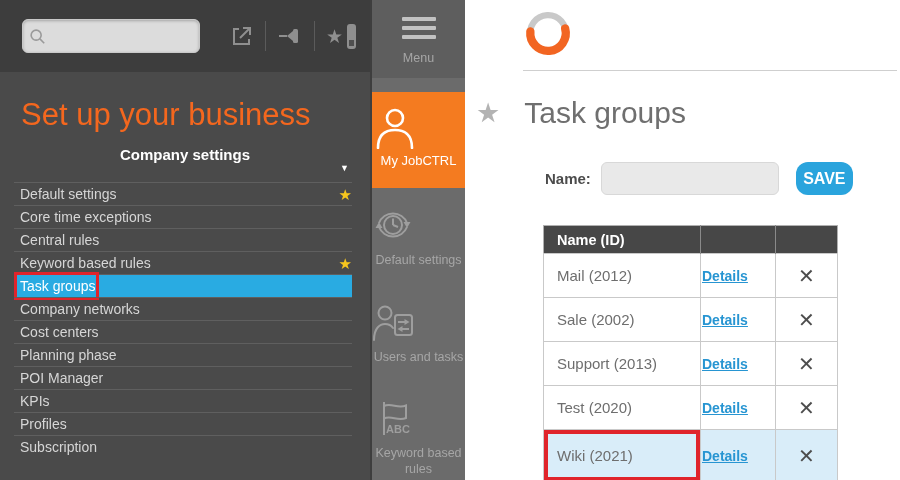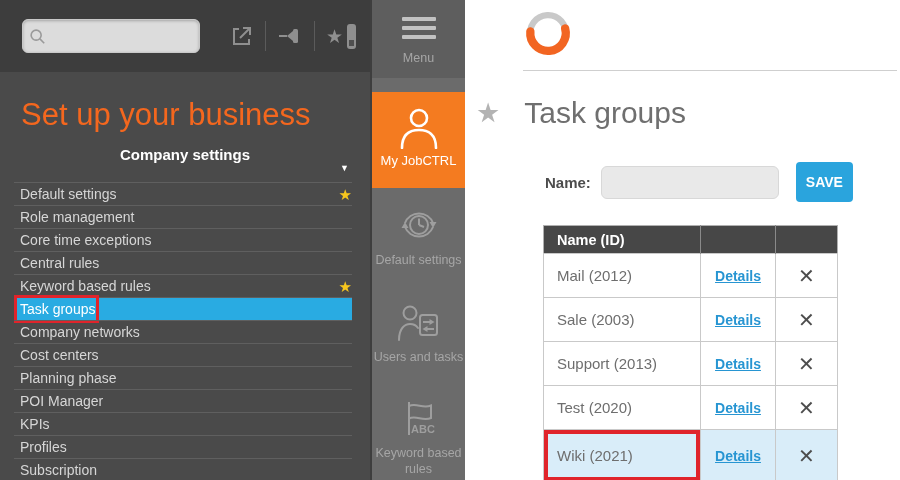--- a/index.html
+++ b/index.html
@@ -45,21 +45,21 @@
 
   
   .iconnav {
     width:95px; min-width:95px; height:480px; background:#6b6b6b;
     display:flex; flex-direction:column; align-items:center;
     border-left:2px solid #3e3e3e; overflow:hidden;
   }
   .nav-menu { width:100%; height:78px; background:#5e5e5e; display:flex; flex-direction:column; align-items:center; padding-top:17px; cursor:pointer; }
   .hamburger span { display:block; width:34px; height:4px; background:#c2c2c2; margin-bottom:5px; border-radius:1px; }
   .nav-label { font-size:12.5px; color:#a6a6a6; margin-top:7px; text-align:center; line-height:1.25; width:100%; padding:0 0; }
-  .nav-item { display:flex; flex-direction:column; align-items:center; width:100%; cursor:pointer; }
+  .nav-item { display:flex; flex-direction:column; width:100%; cursor:pointer; }
   .nav-item.active { background:#f47b20; height:96px; margin-top:14px; padding-top:13px; }
   .nav-item.active .nav-label { color:#ffffff; margin-top:4px; font-size:13px; }
   .nav-ds { margin-top:16px; }
   .nav-ut { margin-top:34px; }
   .nav-kw { margin-top:32px; }
 
   
   .content { position:relative; flex:1; height:480px; background:#ffffff; overflow:hidden; }
   .spinner { position:absolute; top:9px; left:59px; }
   .h-divider { position:absolute; top:70px; left:58px; width:374px; height:1px; background:#cfcfcf; }
@@ -67,38 +67,38 @@
   .heading-star { font-size:27px; color:#b3b3b3; line-height:1; cursor:pointer; }
   .heading-text { margin-left:24px; font-size:30px; font-weight:300; color:#6f6f6f; }
 
   .form-row { position:absolute; top:162px; left:80px; display:flex; align-items:center; }
   .name-label { font-weight:bold; font-size:15px; color:#4c4c4c; }
   .name-input {
     margin-left:10px; width:178px; height:33px; background:#e9e9e9;
     border:1px solid #d8d8d8; border-radius:6px; padding:0 8px; font-size:14px; color:#444; outline:none;
   }
   .save-btn {
-    margin-left:17px; width:57px; height:40px; background:#2aa4dd; color:#ffffff;
-    border:0; border-radius:4px; font-weight:bold; font-size:14px; cursor:pointer;
+    margin-left:17px; width:57px; height:33px; background:#2aa4dd; color:#ffffff;
+    border:0; border-radius:12px; font-weight:bold; font-size:16px; cursor:pointer;
     font-family:"Liberation Sans","DejaVu Sans",sans-serif;
   }
 
   .tablewrap { position:absolute; top:225px; left:78px; }
   table.tg { border-collapse:collapse; table-layout:fixed; width:294px; border:1px solid #b0b0b0; }
   table.tg col.c1 { width:157px; }
   table.tg col.c2 { width:75px;  }
   table.tg col.c3 { width:62px;  }
   table.tg th {
     background:#474747; color:#ffffff; font-size:14.5px; font-weight:bold;
     height:28px; text-align:left; padding:0 0 0 13px; border-right:1px solid #8a8a8a;
   }
   table.tg th:last-child { border-right:0; }
   table.tg td { border:1px solid #c9c9c9; height:44px; font-size:15px; color:#6e6e6e; background:#ffffff; vertical-align:middle; }
   td.td-name { padding-left:13px; }
-  td.td-details { text-align:center; }
+  td.td-details { text-align:left; }
   td.td-delete { text-align:center; }
   .details-link { color:#2795d2; font-weight:bold; font-size:14px; text-decoration:underline; cursor:pointer; }
   .delete-x-icon { font-size:20px; color:#4d4d4d; cursor:pointer; }
   tr.hl td { background:#d9edf9; height:52px; }
   tr.hl td.td-name { box-shadow: inset 0 0 0 4px #e0242b; }
 </style>
 </head>
 <body>
 
 <div class="app">
@@ -144,25 +144,20 @@
     </div>
 
     <ul class="menu-list" id="menu-list">
         <li class="menu-item">
 
     <span class="mi-label">Default settings</span>
     <span class="mi-star">★</span>
   </li>
         <li class="menu-item">
 
-    <span class="mi-label">Role management</span>
-
-  </li>
-        <li class="menu-item">
-
     <span class="mi-label">Core time exceptions</span>
 
   </li>
         <li class="menu-item">
 
     <span class="mi-label">Central rules</span>
 
   </li>
         <li class="menu-item">
 
@@ -305,21 +300,21 @@
             <tr>
     <td class="td-name">Mail (2012)</td>
     <td class="td-details">
       <a class="details-link">Details</a>
     </td>
     <td class="td-delete">
       <span class="delete-x-icon">✕</span>
     </td>
   </tr>
             <tr>
-    <td class="td-name">Sale (2003)</td>
+    <td class="td-name">Sale (2002)</td>
     <td class="td-details">
       <a class="details-link">Details</a>
     </td>
     <td class="td-delete">
       <span class="delete-x-icon">✕</span>
     </td>
   </tr>
             <tr>
     <td class="td-name">Support (2013)</td>
     <td class="td-details">

